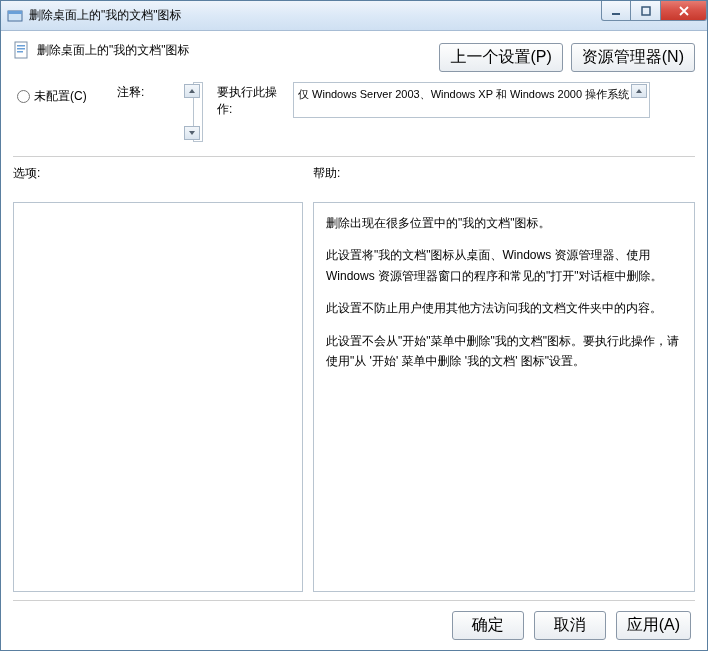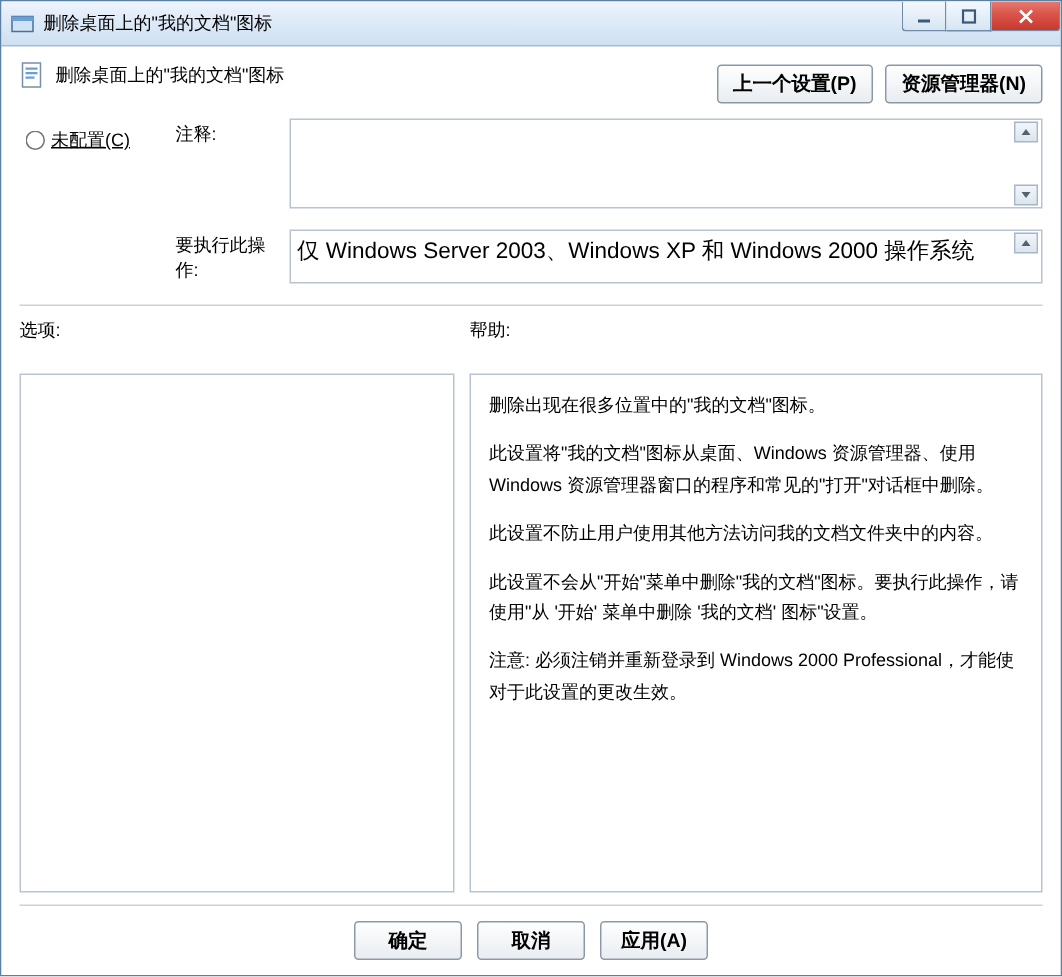--- a/index.html
+++ b/index.html
@@ -76,74 +76,71 @@
       align-items: center;
       gap: 6px;
     }
     .doc-icon { width: 18px; height: 18px; }
     .header-title { font-size: 12px; color: #000; }
     .nav-buttons { display: flex; gap: 8px; margin-top: 2px;}
     .btn {
       border: 1px solid #8a98a8;
       background: linear-gradient(to bottom, #fefefe, #e9edf1);
       padding: 3px 10px;
-      font-size: 13px;
+      font-size: 16px;
       border-radius: 3px;
       cursor: pointer;
       font-family: inherit;
-      font-weight: bold;
     }
     .main-area {
       display: flex;
       gap: 8px;
       border-bottom: 1px solid #d0d0d0;
       padding-bottom: 14px;
       margin-bottom: 8px;
     }
     .radio-col {
       width: 96px;
       padding-top: 2px;
-      text-decoration: underline;
     }
     .radio-item {
       display: flex;
       align-items: center;
       gap: 4px;
       padding: 4px 4px;
       margin-bottom: 2px;
       cursor: pointer;
     }
     .radio-item.highlighted {
       border: 2px solid #d93a2f;
       padding: 2px 2px;
     }
     .radio-item input { margin: 0; cursor: pointer; }
     .radio-item label { cursor: pointer; }
     .fields-col {
       flex: 1;
       display: flex;
-      flex-direction: column;
       gap: 14px;
     }
     .field-row {
       display: flex;
       align-items: flex-start;
       gap: 4px;
     }
     .field-label {
       width: 72px;
       text-align: left;
       padding-top: 2px;
     }
     .textblock {
       flex: 1;
       border: 1px solid #b8c4d0;
       background: #fff;
       font-family: inherit;
-      font-size: 15px;
+      font-size: 11px;
       resize: none;
       padding: 4px;
       position: relative;
     }
     .textblock.comment { height: 60px; }
     .textblock.platform { height: 36px; display:flex; align-items:flex-start; padding-right: 20px;}
     .scroll-btn {
       position: absolute;
       right: 2px;
       width: 16px;
@@ -172,21 +169,21 @@
       background: #fff;
       overflow: auto;
     }
     .panel.options { width: 290px; }
     .panel.help { flex: 1; padding: 10px 12px; line-height: 1.7; }
     .help p { margin-bottom: 12px; }
     .footer {
       border-top: 1px solid #d0d0d0;
       padding: 10px 4px 0 4px;
       display: flex;
-      justify-content: center;
+      justify-content: flex-end;
       gap: 10px;
       margin-top: 8px;
     }
     .footer .btn { min-width: 72px; }
   </style>
 </head>
 <body>
 
 <div class="window">
   <div class="titlebar">
@@ -279,21 +276,20 @@
       <div>帮助:</div>
     </div>
 
     <div class="lower">
       <div class="panel options"></div>
       <div class="panel help">
         <p>删除出现在很多位置中的"我的文档"图标。</p>
         <p>此设置将"我的文档"图标从桌面、Windows 资源管理器、使用 Windows 资源管理器窗口的程序和常见的"打开"对话框中删除。</p>
         <p>此设置不防止用户使用其他方法访问我的文档文件夹中的内容。</p>
         <p>此设置不会从"开始"菜单中删除"我的文档"图标。要执行此操作，请使用"从 '开始' 菜单中删除 '我的文档' 图标"设置。</p>
-        <p>注意: 必须注销并重新登录到 Windows 2000 Professional，才能使对于此设置的更改生效。</p>
       </div>
     </div>
 
     <div class="footer">
       <button class="btn"><span>确定</span></button>
       <button class="btn"><span>取消</span></button>
       <button class="btn"><span>应用(A)</span></button>
     </div>
   </div>
 </div>

